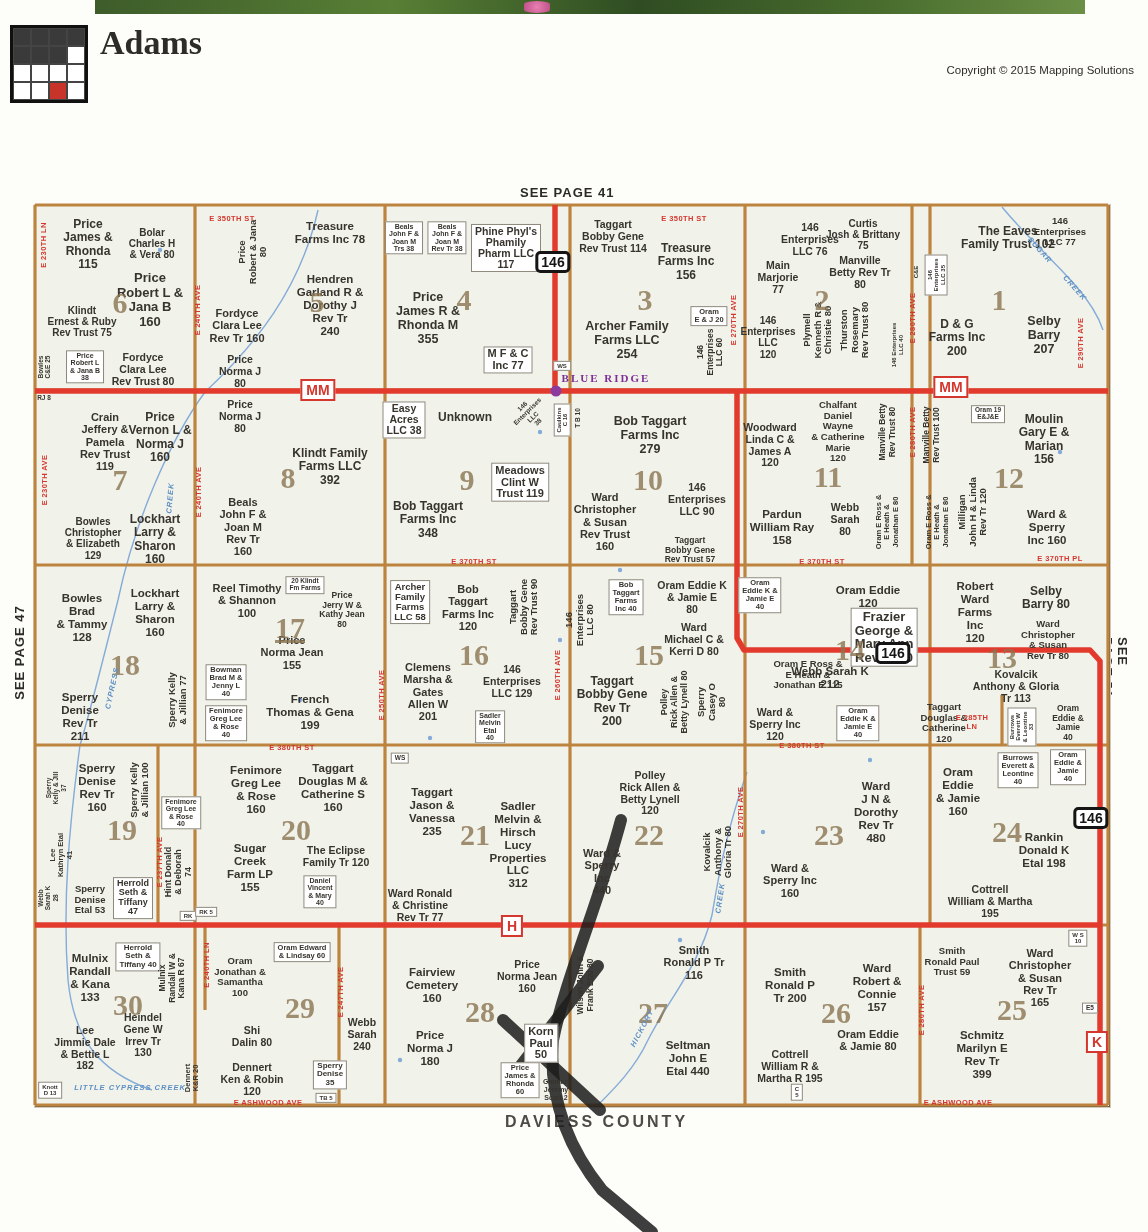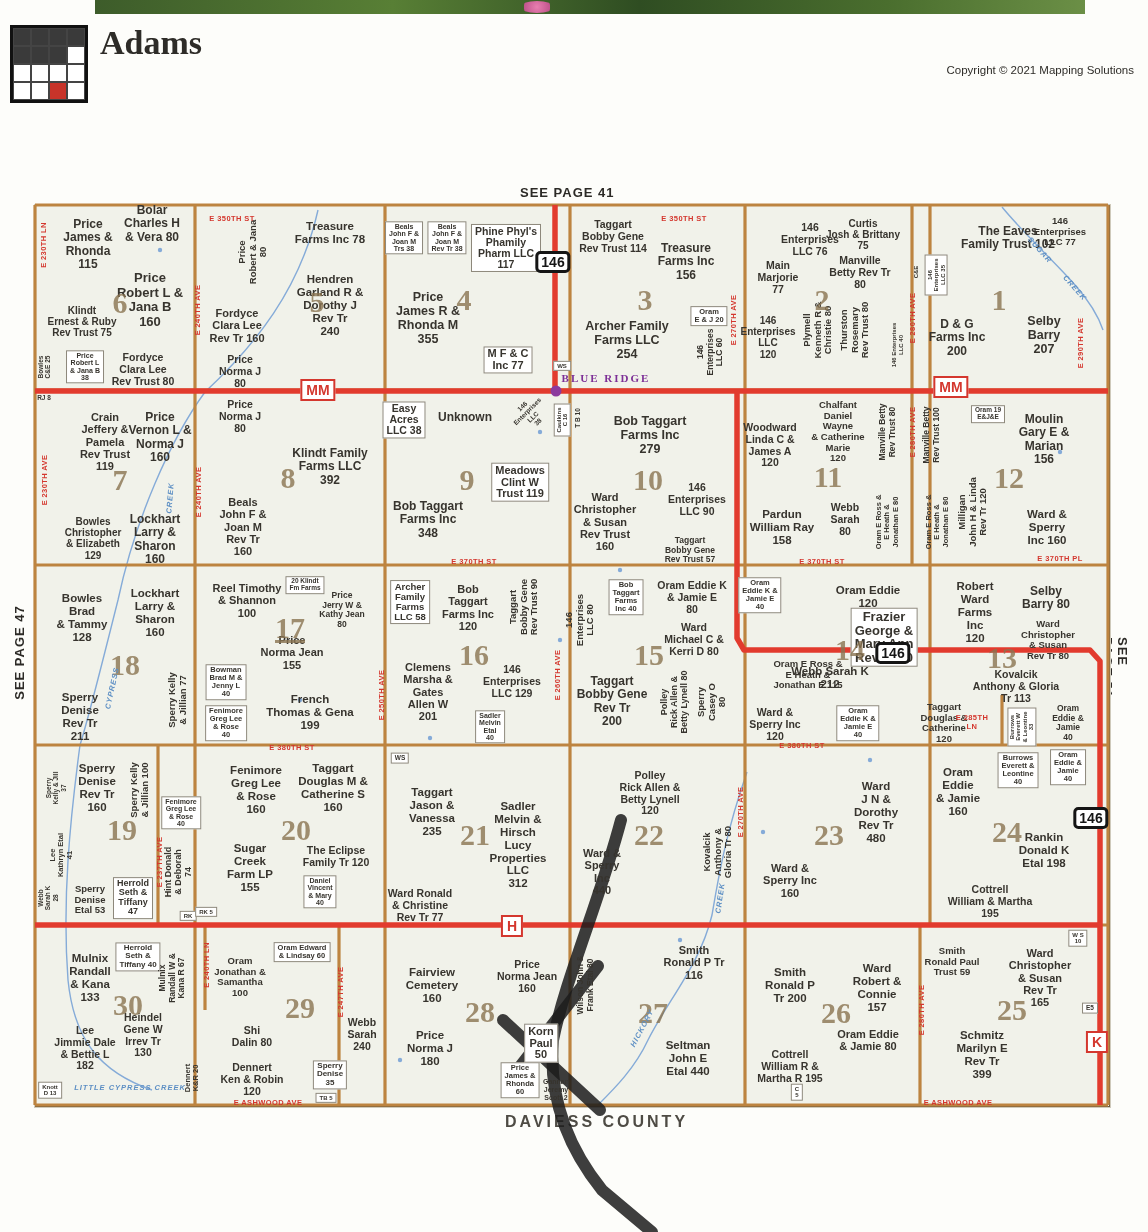--- a/index.html
+++ b/index.html
@@ -71,21 +71,21 @@
     <div></div>
       <div></div>
       <div></div>
       <div></div>
       <div></div>
       <div></div>
       <div></div>
       <div></div>
   </div>
   <div id="atlas-title">Adams</div>
-  <div id="copyright">Copyright © 2021 Mapping Solutions</div>
+  <div id="copyright">Copyright © 2015 Mapping Solutions</div>
 
   <div id="pageref-top" class="pageref">SEE PAGE 41</div>
   <div id="pageref-left" class="pageref">SEE PAGE 47</div>
   <div id="pageref-right" class="pageref">SEE PAGE 51</div>
   <div id="county-label">DAVIESS COUNTY</div>
 
   <div id="map-frame"></div>
   <svg id="map-svg" viewBox="0 0 1148 1232">
       <path d="M318,210 C300,290 255,345 205,392 C170,440 135,520 118,600 C103,660 88,720 80,745 C70,820 62,900 68,980 C74,1040 100,1072 152,1090" fill="none" stroke="#85abd8" stroke-width="1.4"></path>
       <path d="M1002,207 C1025,235 1055,262 1075,285 C1090,302 1098,315 1103,330" fill="none" stroke="#85abd8" stroke-width="1.4"></path>
@@ -128,21 +128,21 @@
       <circle cx="556" cy="391" r="5.5" fill="#8b3a9e"></circle>
       <path d="M621,820 C600,900 565,980 553,1040 C549,1090 562,1140 602,1190 L652,1232" fill="none" stroke="#1c1c1c" stroke-width="12" opacity="0.85" stroke-linecap="round"></path>
       <path d="M598,966 L508,1082" fill="none" stroke="#1c1c1c" stroke-width="12" opacity="0.85" stroke-linecap="round"></path>
       <path d="M503,1020 L600,1110" fill="none" stroke="#1c1c1c" stroke-width="12" opacity="0.85" stroke-linecap="round"></path>
     </svg>
   <div id="labels">
       <div class="parcel" style="left: 88px; top: 245px; font-size: 12px;">Price
 James &amp;
 Rhonda
 115</div>
-      <div class="parcel" style="left: 152px; top: 224px; font-size: 12px;">Bolar
+      <div class="parcel" style="left: 152px; top: 244px; font-size: 10px;">Bolar
 Charles H
 &amp; Vera 80</div>
       <div class="parcel" style="left: 150px; top: 300px; font-size: 13px;">Price
 Robert L &amp;
 Jana B
 160</div>
       <div class="parcel" style="left: 82px; top: 322px; font-size: 10px;">Klindt
 Ernest &amp; Ruby
 Rev Trust 75</div>
       <div class="parcel v" style="left: 44px; top: 367px; font-size: 6.5px;">Bowles

